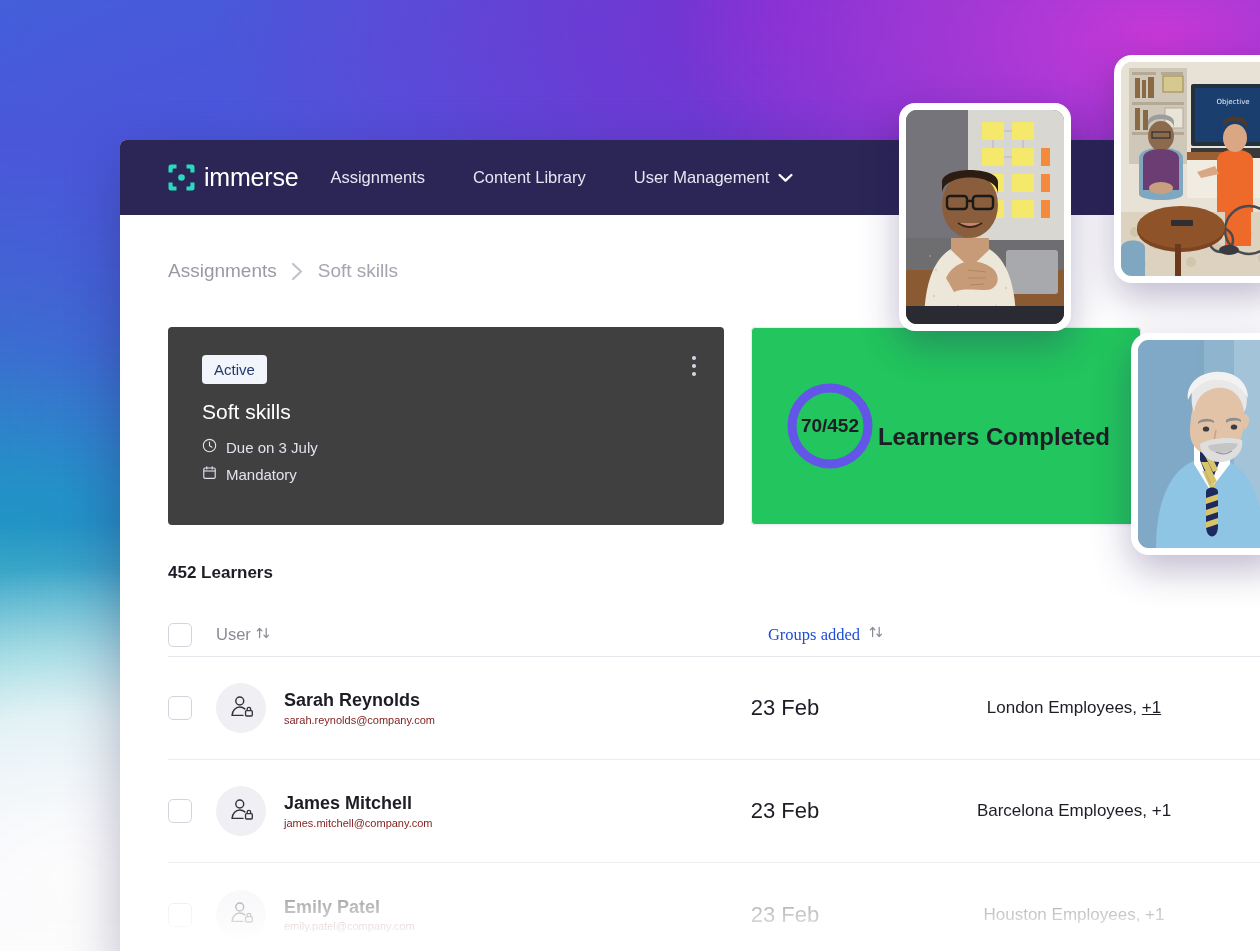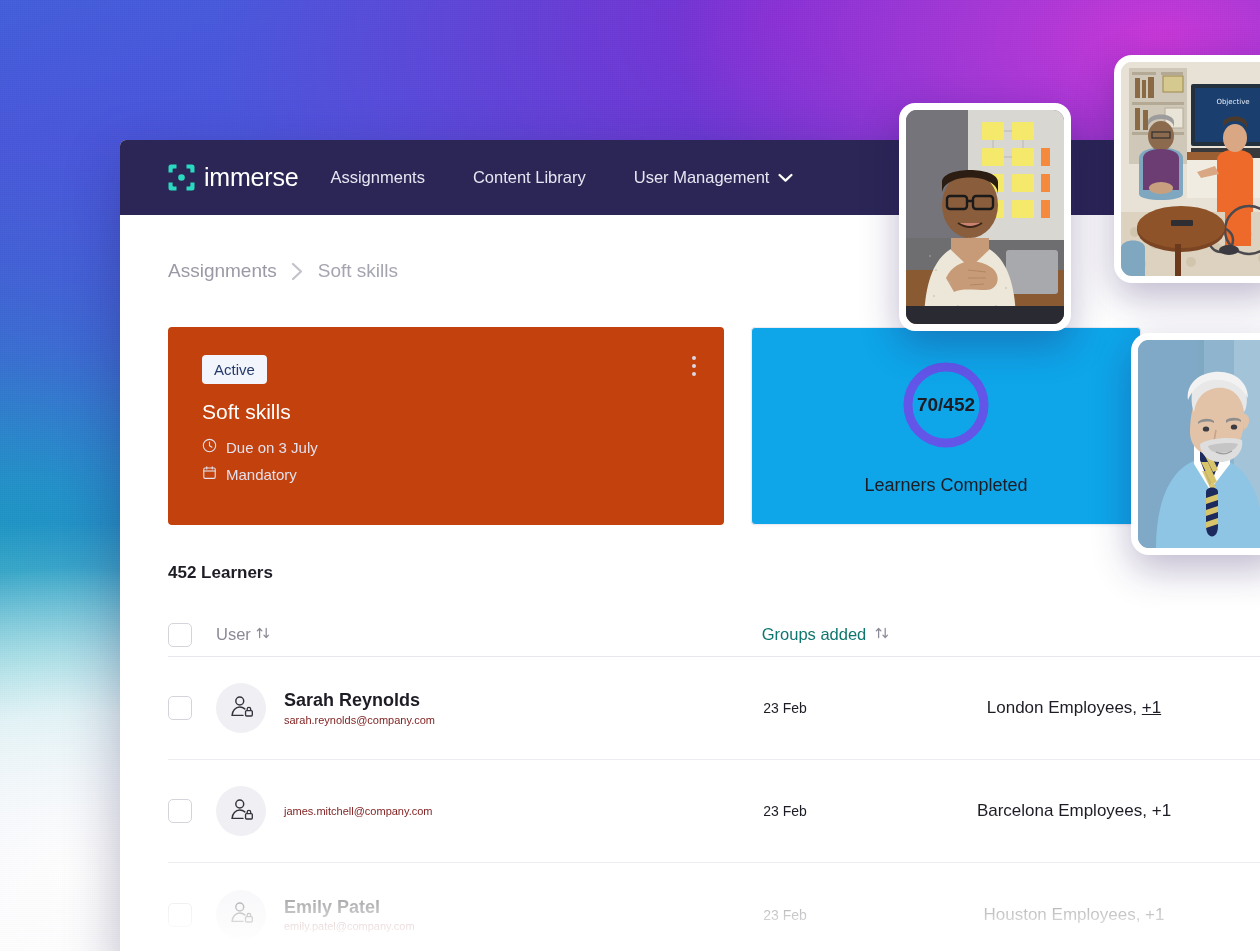--- a/index.html
+++ b/index.html
@@ -81,21 +81,21 @@
   .crumb.current { color: #a5a5b0; }
   .crumb-sep { color: #c2c2cc; display: flex; }
 
   
   .cards {
     display: flex; gap: 27px;
     padding: 45px 0 0 48px;
   }
   .assignment-card {
     width: 556px; height: 198px;
-    background: #c2410c;
+    background: #404040;
     border-radius: 4px;
     padding: 28px 24px 0 34px;
     position: relative;
     flex: 0 0 auto;
   }
   .kebab {
     position: absolute; top: 25px; right: 24px;
     display: flex; flex-direction: column; gap: 4px;
     cursor: pointer; padding: 4px;
   }
@@ -108,37 +108,37 @@
   }
   .card-title { color: #ffffff; font-size: 21px; font-weight: 400; margin-bottom: 14px; }
   .card-meta {
     color: #e3e1ee; font-size: 15px;
     display: flex; align-items: center; gap: 9px; margin-bottom: 9px;
   }
   .card-meta svg { flex: 0 0 auto; }
 
   .stat-card {
     width: 390px; height: 198px;
-    background: #0ea5e9;
+    background: #22c55e;
     border: 1px solid #eceaf2;
     border-radius: 4px;
-    display: flex; flex-direction: column;
+    display: flex; flex-direction: row;
     align-items: center; justify-content: center;
     flex: 0 0 auto;
     box-shadow: 0 1px 3px rgba(30,25,70,0.05);
   }
   .donut { position: relative; width: 96px; height: 96px; }
   .donut svg { display: block; }
   .donut-label {
     position: absolute; inset: 0;
     display: flex; align-items: center; justify-content: center;
     font-size: 19px; font-weight: 700; color: #1d1d26;
   }
   .stat-caption {
-    margin-top: 22px; font-size: 18px; font-weight: 400; color: #1d1d26;
+    margin-top: 22px; font-size: 24px; font-weight: 700; color: #1d1d26;
   }
 
   
   .learners-count {
     padding: 38px 0 0 48px;
     font-size: 17px; font-weight: 700; color: #1d1d26;
   }
   .table { padding: 0 0 0 48px; margin-top: 30px; }
   .trow {
     display: flex; align-items: center;
@@ -153,21 +153,21 @@
     border-radius: 5px; background: #fff; cursor: pointer;
   }
   .cell-user { width: 445px; flex: 0 0 auto; display: flex; align-items: center; gap: 18px; }
   .avatar {
     width: 50px; height: 50px; border-radius: 50%;
     background: #f0eff3; flex: 0 0 auto;
     display: flex; align-items: center; justify-content: center;
   }
   .uname { font-size: 18px; font-weight: 700; color: #1d1d26; line-height: 1.35; }
   .uemail { font-size: 11px; color: #7f1d1d; line-height: 1.35; }
-  .cell-date { width: 248px; flex: 0 0 auto; text-align: center; font-size: 14px; color: #1d1d26; }
+  .cell-date { width: 248px; flex: 0 0 auto; text-align: center; font-size: 22px; color: #1d1d26; }
   .cell-groups { width: 330px; flex: 0 0 auto; text-align: center; font-size: 17px; color: #1d1d26; }
   .plus-link { text-decoration: underline; cursor: pointer; }
   .row-faded { opacity: 0.38; }
 
   
   .table-fade {
     position: absolute; left: 0; right: 0; bottom: 0; height: 72px;
     background: linear-gradient(to bottom, rgba(255,255,255,0) 0%, rgba(255,255,255,0.9) 58%, #ffffff 100%);
     pointer-events: none;
   }
@@ -295,21 +295,21 @@
         <div class="cell-user cell">
           <span>User</span>
           <span>
             <svg width="16" height="16" viewBox="0 0 16 16" fill="none">
               <path d="M4.6 12.6 V3.6 M2.3 5.9 L4.6 3.5 L6.9 5.9" stroke="#8b8b97" stroke-width="1.25" stroke-linecap="round" stroke-linejoin="round"></path>
               <path d="M11.2 3.4 V12.4 M8.9 10.1 L11.2 12.5 L13.5 10.1" stroke="#8b8b97" stroke-width="1.25" stroke-linecap="round" stroke-linejoin="round"></path>
             </svg>
           </span>
         </div>
         <div class="cell-groups cell" style="justify-content:center">
-          <span style="display:inline-flex;align-items:center;gap:8px;color:#0f766e;font-size:16.5px;">
+          <span style="display:inline-flex;align-items:center;gap:8px;color:#1d4ed8;font-size:16.5px;font-family:Liberation Serif, serif;">
             <span>Groups added</span>
             <span>
               <svg width="16" height="16" viewBox="0 0 16 16" fill="none">
                 <path d="M4.6 12.6 V3.6 M2.3 5.9 L4.6 3.5 L6.9 5.9" stroke="#8b8b97" stroke-width="1.25" stroke-linecap="round" stroke-linejoin="round"></path>
                 <path d="M11.2 3.4 V12.4 M8.9 10.1 L11.2 12.5 L13.5 10.1" stroke="#8b8b97" stroke-width="1.25" stroke-linecap="round" stroke-linejoin="round"></path>
               </svg>
             </span>
           </span>
         </div>
       </div>
@@ -351,20 +351,21 @@
               <svg width="27" height="27" viewBox="0 0 28 28" fill="none">
                 <circle cx="12.2" cy="8.3" r="4.1" stroke="#33333d" stroke-width="1.5"></circle>
                 <path d="M4.3 23.2 C4.3 18.2 7.9 14.6 12.2 14.6 C14.2 14.6 16 15.3 17.4 16.5" stroke="#33333d" stroke-width="1.5" stroke-linecap="round"></path>
                 <path d="M4.3 23.2 H15.6" stroke="#33333d" stroke-width="1.5" stroke-linecap="round"></path>
                 <rect x="18.2" y="18.2" width="7" height="5.6" rx="1.1" stroke="#33333d" stroke-width="1.4"></rect>
                 <path d="M19.9 18.2 V16.7 A1.8 1.8 0 0 1 23.5 16.7 V18.2" stroke="#33333d" stroke-width="1.4"></path>
               </svg>
             </span>
           </span>
           <span>
+            <div class="uname">James Mitchell</div>
             <div class="uemail">james.mitchell@company.com</div>
           </span>
         </div>
         <div class="cell-date">23 Feb</div>
         <div class="cell-groups">
           <span>Barcelona Employees, </span><span>+1</span>
         </div>
       </div>
 
       <div class="trow tbody-row row-faded" style="border-bottom:none;">

